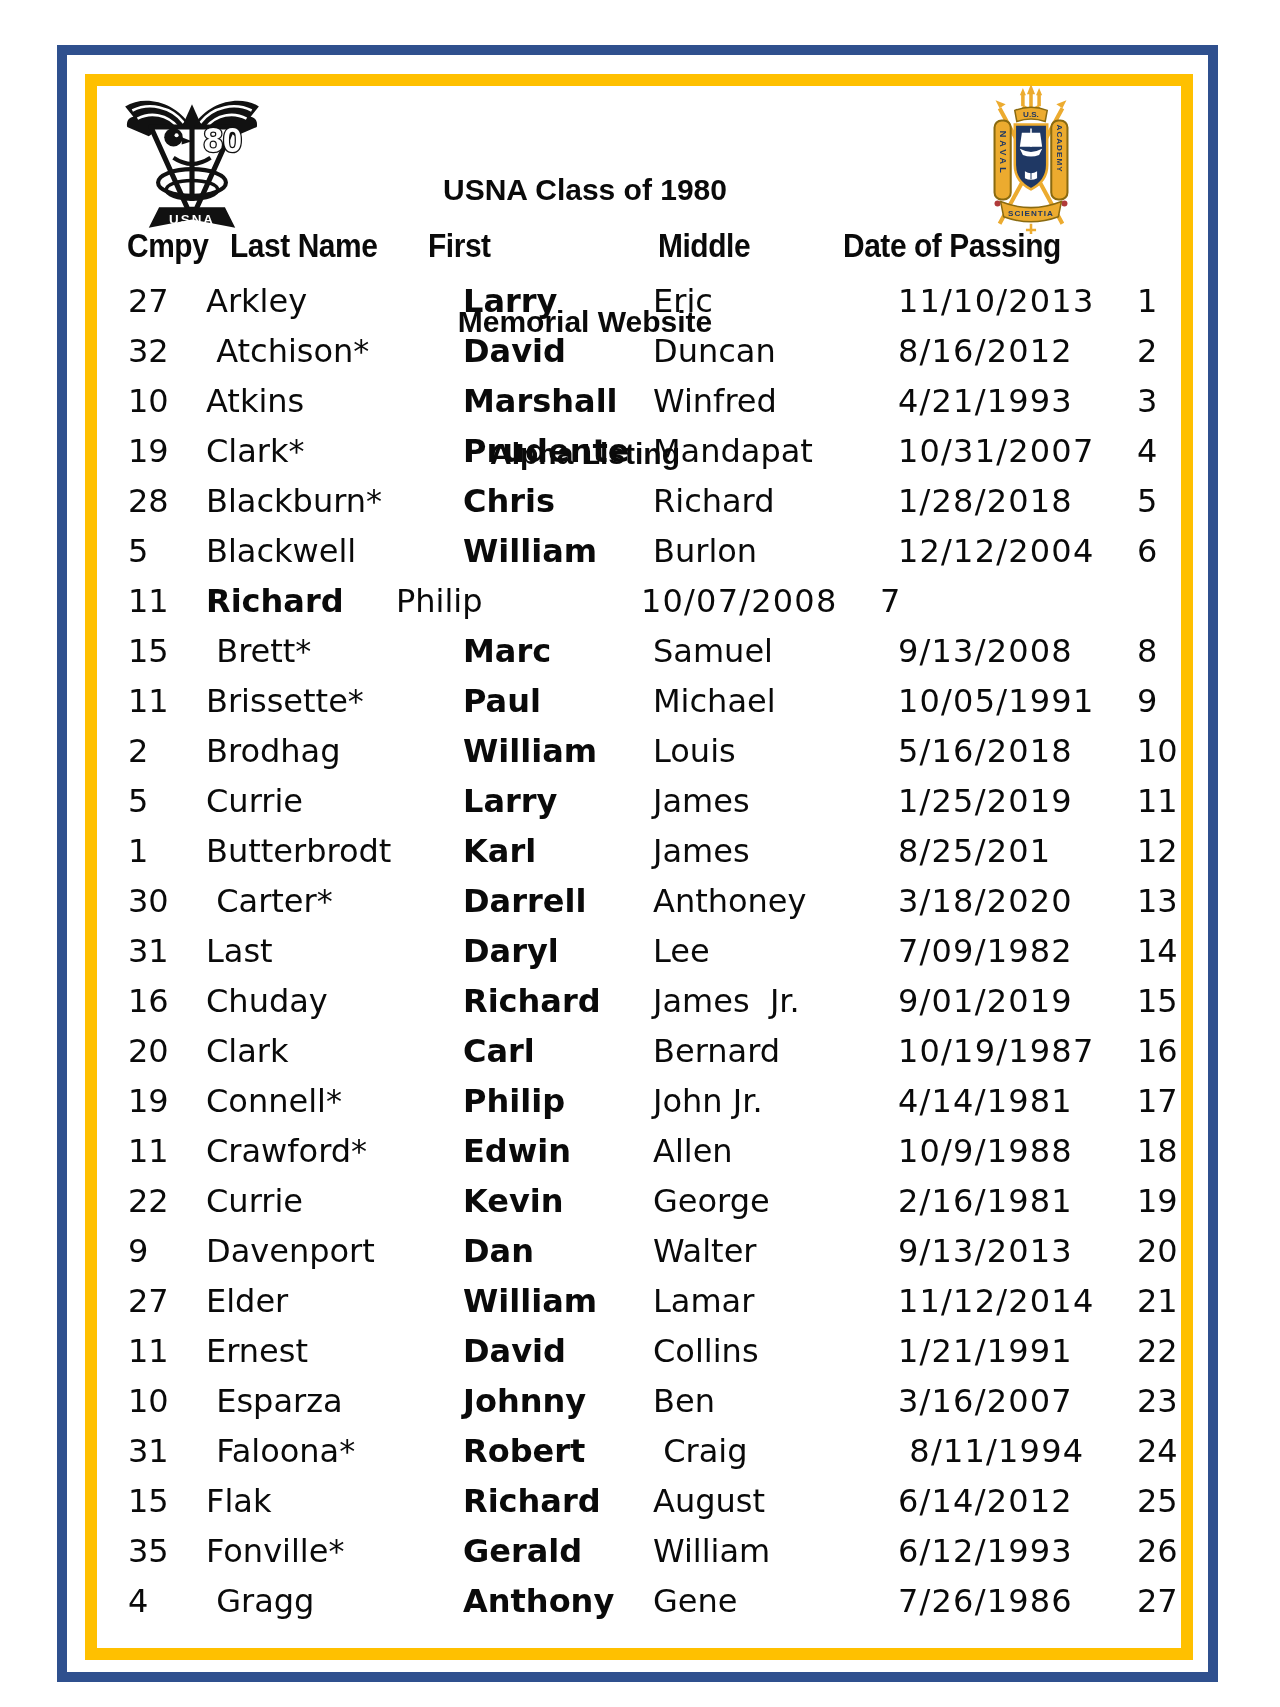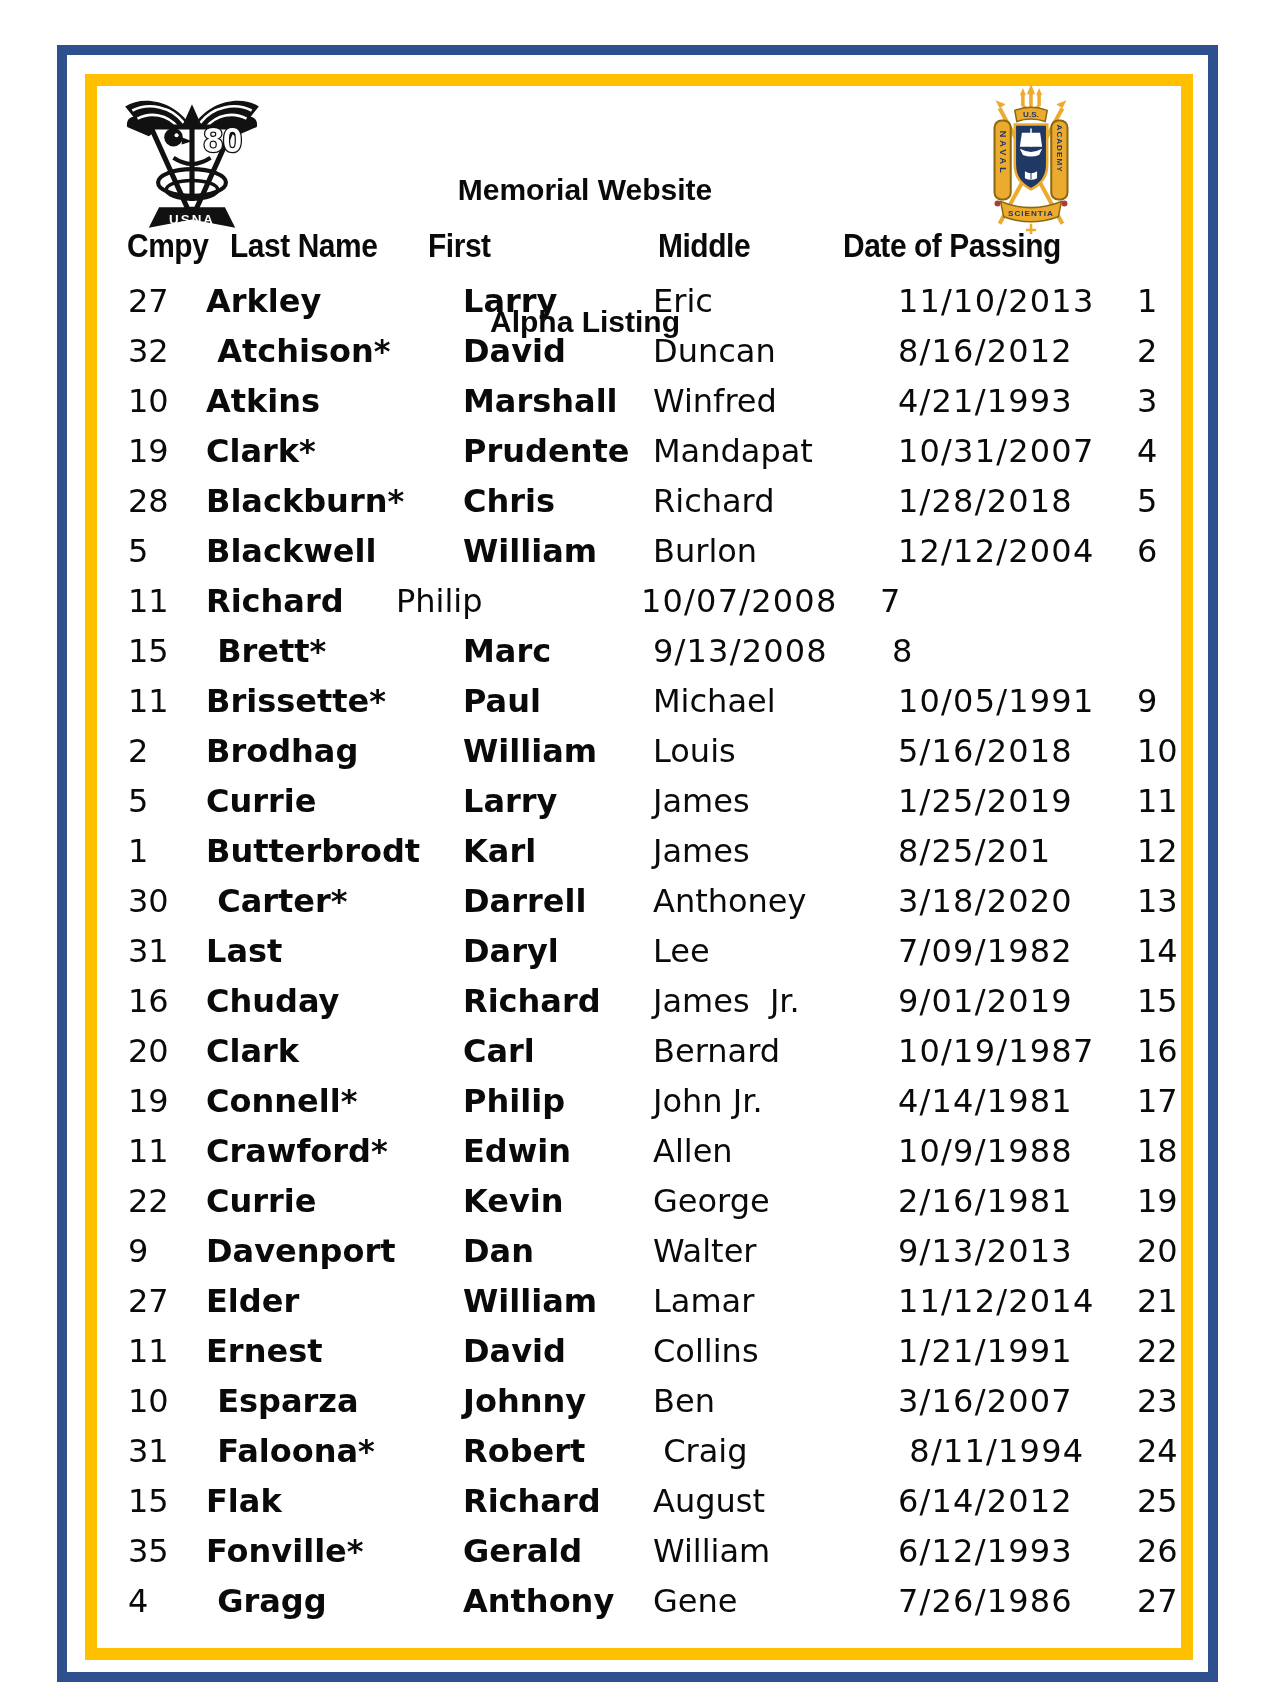--- a/index.html
+++ b/index.html
@@ -29,21 +29,21 @@
   }
   .h-cmpy{left:127px;} .h-last{left:230px;} .h-first{left:428px;}
   .h-middle{left:658px;} .h-date{left:843px;}
   .tbody{
     position:absolute;left:94px;top:276px;width:1100px;
     font-family:"DejaVu Sans",sans-serif;font-size:32px;
   }
   .trow{display:flex;height:50px;line-height:50px;padding-left:34px;}
   .c{white-space:pre;overflow:visible;flex:0 0 auto;}
   .c-cmpy{width:78px;}
-  .c-last{width:257px;font-weight:bold;}
+  .c-last{width:257px;}
   .c-first{width:190px;font-weight:bold;}
   .c-middle{width:245px;}
   .c-date{width:239px;letter-spacing:1.2px;}
   .c-num{width:60px;}
 </style>
 </head>
 <body>
 
 <div class="blue-frame"></div>
 <div class="gold-frame"></div>
@@ -68,20 +68,21 @@
   <ellipse cx="70" cy="86" rx="33" ry="13" fill="none" stroke="#111" stroke-width="4"></ellipse>
   <ellipse cx="70" cy="93" rx="25" ry="9" fill="none" stroke="#111" stroke-width="3.5"></ellipse>
 
   <text x="100" y="56" text-anchor="middle" font-family="Liberation Sans, sans-serif" font-size="34" font-weight="bold" fill="#fff" stroke="#111" stroke-width="2.5" paint-order="stroke">80</text>
 
   <path d="M38 110 L102 110 L112 130 L70 122 L28 130 Z" fill="#111"></path>
   <text x="70" y="126" text-anchor="middle" font-family="Liberation Sans, sans-serif" font-size="13" font-weight="bold" letter-spacing="2" fill="#fff">USNA</text>
 </svg>
 
 <div class="title-block">
+  <div>USNA Class of 1980</div>
   <div>Memorial Website</div>
   <div>Alpha Listing</div>
 </div>
 
 <svg class="crest-right" viewBox="0 0 94 152" aria-hidden="true">
 
   <path d="M16 140 L78 26 M78 140 L16 26" stroke="#ecab2f" stroke-width="4"></path>
   <path d="M16 26 L12 18 L22 22 Z M78 26 L82 18 L72 22 Z" fill="#ecab2f"></path>
 
   <path d="M47 34 L47 10 M39 24 L39 12 M55 24 L55 12 M39 24 Q47 30 55 24" stroke="#ecab2f" stroke-width="3.5" fill="none"></path>
@@ -177,20 +178,21 @@
     <div class="c c-first">Richard</div>
     <div class="c c-middle">Philip</div>
     <div class="c c-date">10/07/2008</div>
     <div class="c c-num">7</div>
   </div>
 
   <div class="trow">
     <div class="c c-cmpy">15</div>
     <div class="c c-last"> Brett*</div>
     <div class="c c-first">Marc</div>
+    <div class="c c-middle">Samuel</div>
     <div class="c c-date">9/13/2008</div>
     <div class="c c-num">8</div>
   </div>
 
   <div class="trow">
     <div class="c c-cmpy">11</div>
     <div class="c c-last">Brissette*</div>
     <div class="c c-first">Paul</div>
     <div class="c c-middle">Michael</div>
     <div class="c c-date">10/05/1991</div>

